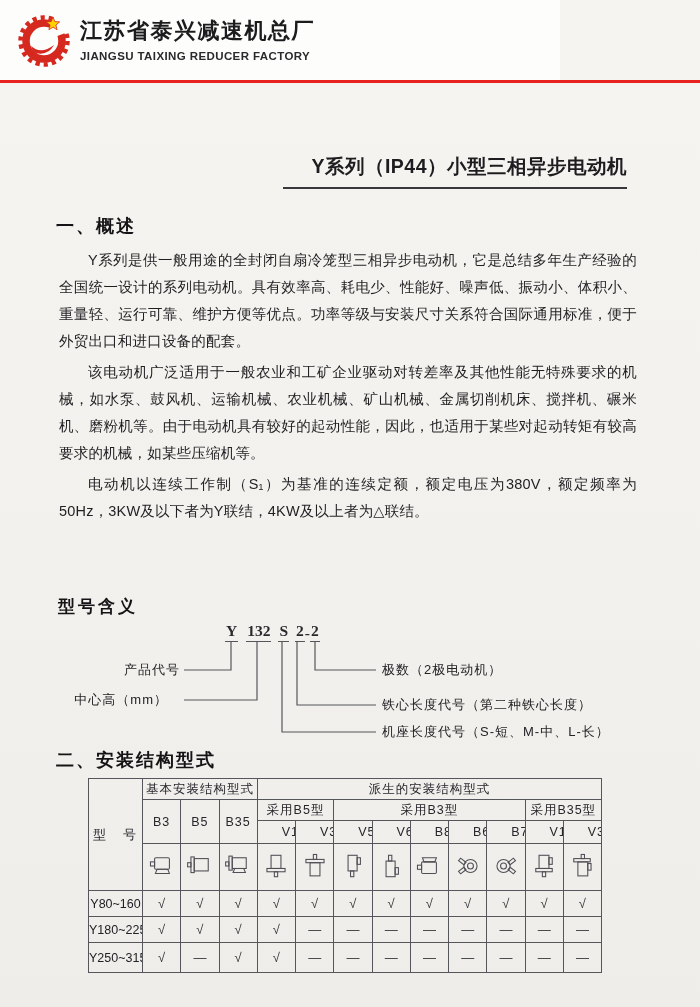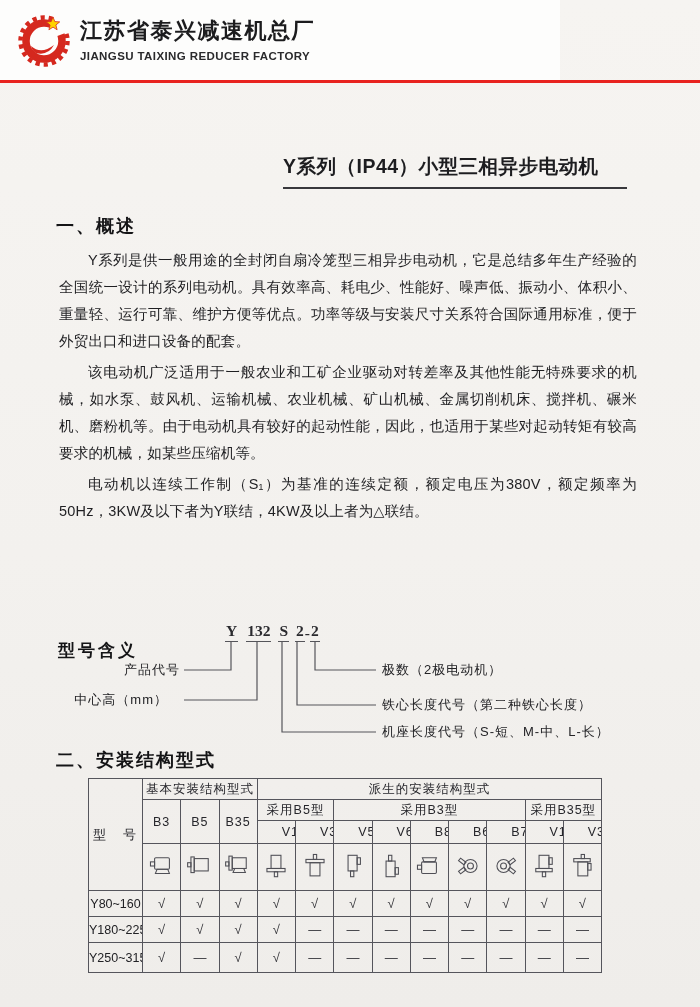--- a/index.html
+++ b/index.html
@@ -7,27 +7,27 @@
   .page{position:absolute;top:0;left:0;width:700px;height:1007px;overflow:hidden;
         background:linear-gradient(180deg,#f6f4f1 0%,#f3f1ee 55%,#efedea 100%);}
   
   .hdr{position:absolute;top:0;left:0;width:560px;height:80px;background:#fdfdfc;}
   .red-rule{position:absolute;top:80px;left:0;width:700px;height:3px;background:var(--brand-red,#e8231f);}
   .logo{position:absolute;top:9px;left:14px;}
   .co{position:absolute;top:17px;left:80px;}
   .co-zh{font-size:22px;font-weight:bold;color:#1c1c1e;letter-spacing:1.5px;line-height:28px;}
   .co-en{font-size:11.5px;font-weight:bold;color:#2a2a2c;letter-spacing:0.4px;line-height:17px;margin-top:3px;}
   
-  .doc-title{position:absolute;top:153px;left:283px;width:344px;text-align:left;
+  .doc-title{position:absolute;top:153px;left:283px;width:344px;text-align:right;
              font-size:19.5px;font-weight:bold;color:#1d1d20;letter-spacing:0.5px;
              padding-bottom:7px;border-bottom:2px solid #38383c;}
   
   .sec{position:absolute;margin:0;color:#141416;font-weight:bold;}
   .sec1{top:214px;left:56px;font-size:18px;letter-spacing:2px;}
-  .sec-model{top:595px;left:58px;font-size:17px;letter-spacing:3px;margin-top:44px;}
+  .sec-model{top:595px;left:58px;font-size:17px;letter-spacing:3px;}
   .sec2{top:748px;left:56px;font-size:18px;letter-spacing:2px;}
   
   .bodytext{position:absolute;top:247px;left:59px;width:578px;}
   .bodytext p{margin:0 0 4px 0;font-size:14.5px;line-height:27px;color:#1f1f22;
               text-align:justify;text-indent:2em;letter-spacing:0.2px;}
   
   .diagram{position:absolute;top:620px;left:0;width:700px;height:135px;}
   .code{position:absolute;top:2px;left:225px;display:flex;align-items:flex-end;
         font-family:"Liberation Serif","DejaVu Serif",serif;font-size:15.5px;font-weight:bold;color:#2a2a2e;}
   .code span{display:inline-block;text-align:center;}

